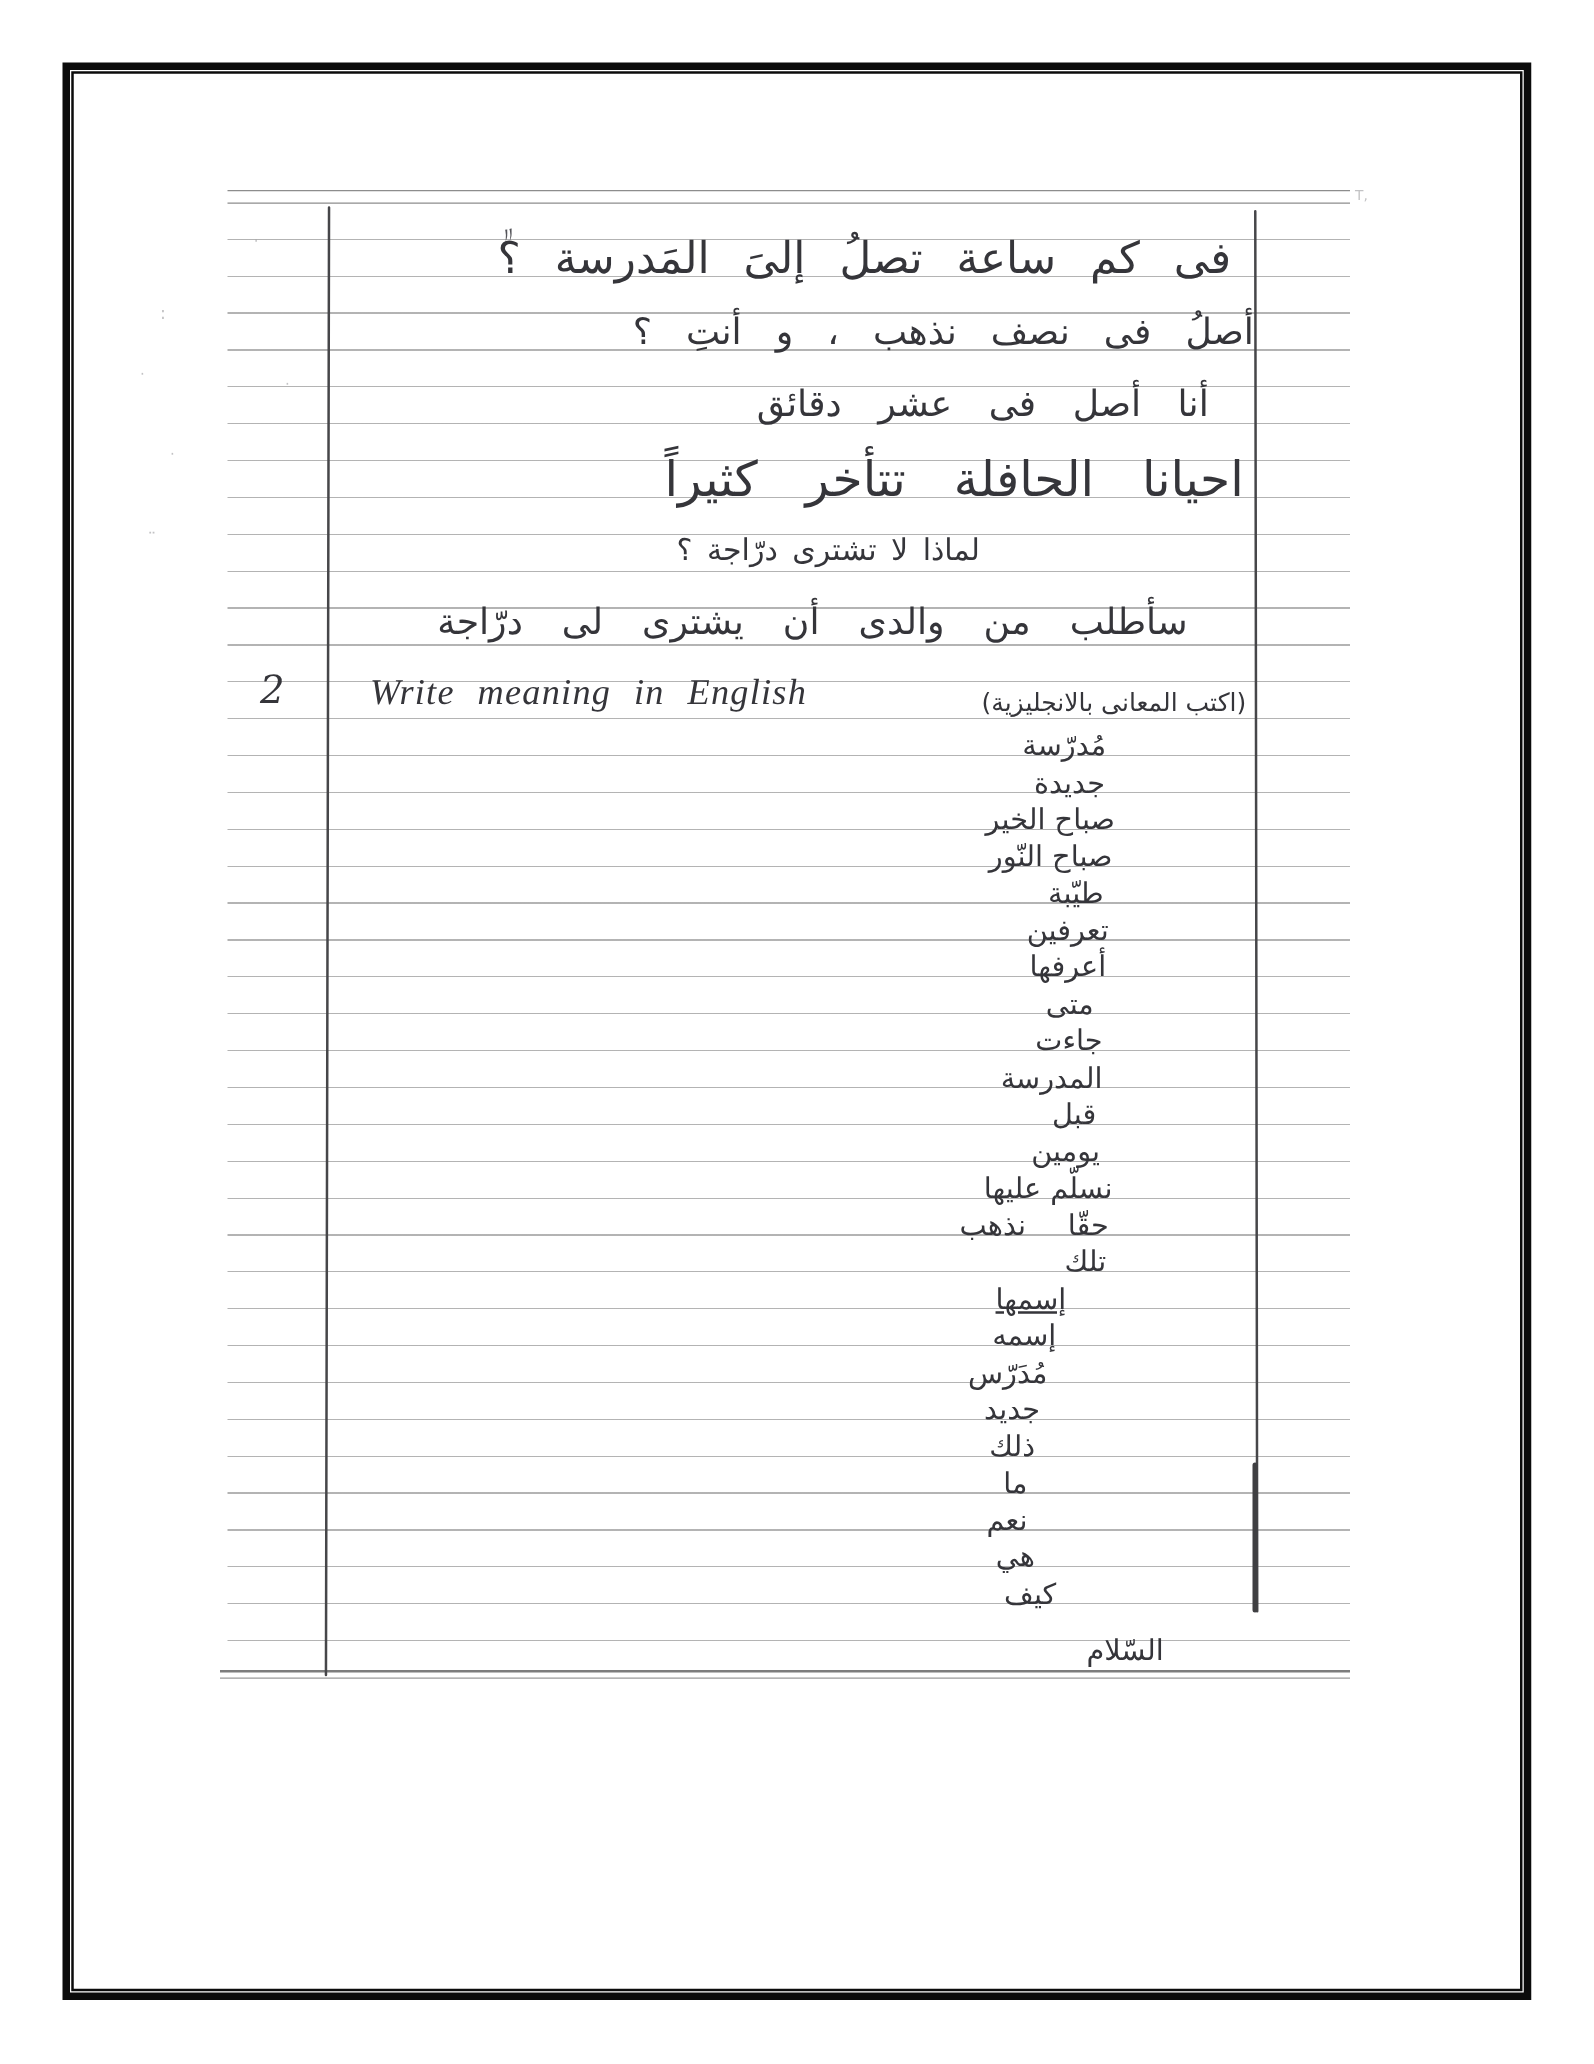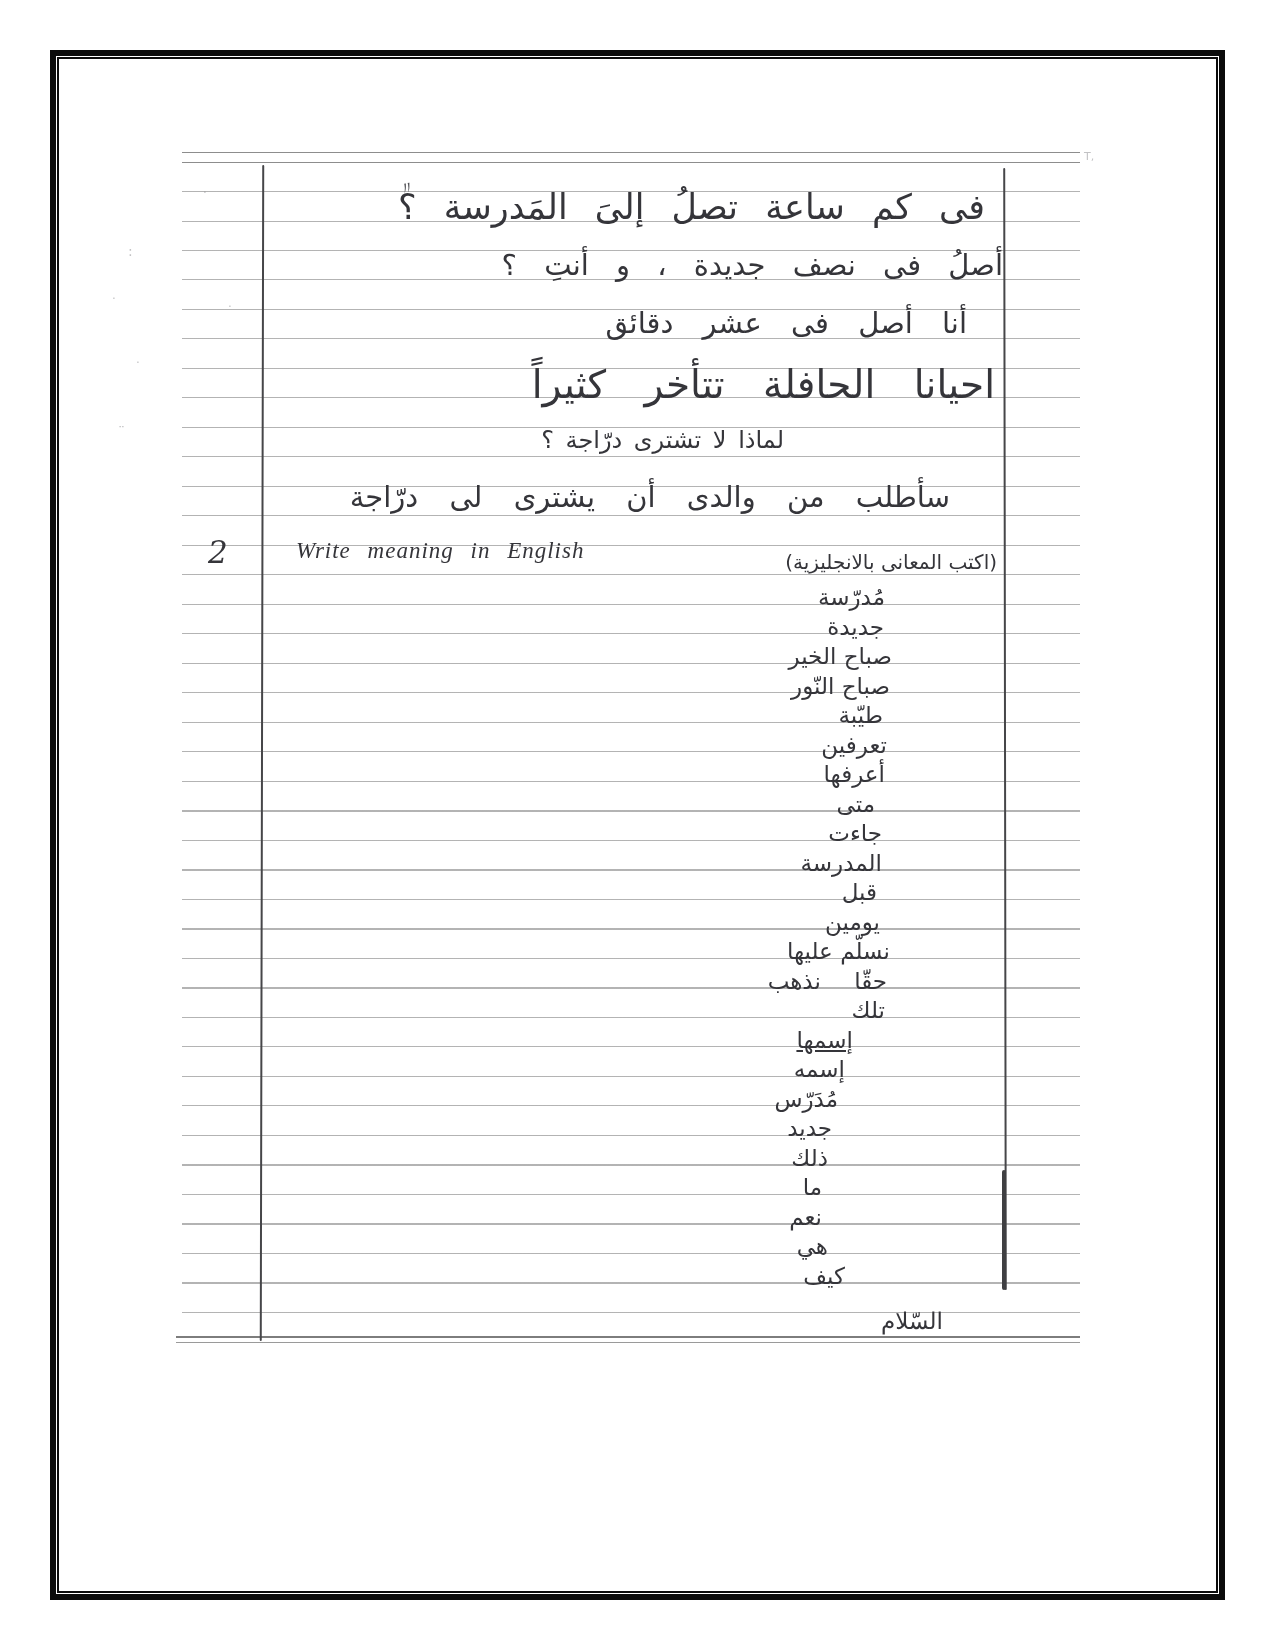--- a/index.html
+++ b/index.html
@@ -56,40 +56,40 @@
   .s3{top:306px;right:308px;font-size:29px;word-spacing:20px;}
   .s4{top:362px;right:280px;font-size:39px;word-spacing:26px;}
   .s5{top:426px;right:491px;font-size:24px;word-spacing:4px;}
   .s6{top:480px;right:325px;font-size:29px;word-spacing:22px;}
   .ditto{position:absolute;left:398px;top:176px;font-size:18px;color:#55555a;transform:rotate(-12deg);}
   .qnum{
     position:absolute;left:208px;top:534px;font-size:31px;color:#35353a;
     font-family:"DejaVu Serif",serif;font-style:italic;
   }
   .eng{
-    position:absolute;left:296px;top:538px;font-size:23px;color:#35353a;
+    position:absolute;left:296px;top:538px;font-size:29px;color:#35353a;
     font-family:"Liberation Serif",serif;font-style:italic;
     letter-spacing:1px;word-spacing:10px;white-space:nowrap;
   }
   .note{top:550px;right:278px;font-size:20px;}
   .w{font-size:23px;}
   
   .w1 {top:584px; right:390px;} .w2 {top:614px; right:391px;}
   .w3 {top:643px; right:383px;} .w4 {top:673px; right:385px;}
   .w5 {top:702px; right:392px;} .w6 {top:732px; right:388px;}
   .w7 {top:761px; right:390px;} .w8 {top:791px; right:400px;}
   .w9 {top:820px; right:393px;} .w10{top:850px; right:393px;}
   .w11{top:879px; right:398px;} .w12{top:909px; right:395px;}
   .w13{top:938px; right:385px;} .w14{top:968px; right:388px;word-spacing:26px;}
   .w15{top:997px; right:390px;} .w16{top:1027px;right:422px;text-decoration:underline;}
   .w17{top:1056px;right:430px;} .w18{top:1086px;right:437px;}
   .w19{top:1115px;right:443px;} .w20{top:1145px;right:447px;}
   .w21{top:1174px;right:453px;} .w22{top:1204px;right:453px;}
   .w23{top:1233px;right:447px;} .w24{top:1263px;right:430px;}
-  .w25{top:1308px;right:332px;font-family:Liberation Serif, serif;}
+  .w25{top:1308px;right:344px;}
   
   .speck{position:absolute;color:#7a7a7e;opacity:.45;font-size:12px;}
   .sp1{left:203px;top:186px;}
   .sp2{left:128px;top:243px;font-size:14px;}
   .sp3{left:112px;top:292px;}
   .sp4{left:136px;top:356px;}
   .sp5{left:118px;top:424px;font-size:14px;}
   .sp6{left:1084px;top:150px;font-size:11px;}
   .sp7{left:228px;top:300px;}
 </style>
@@ -102,21 +102,21 @@
   <div class="rule-thin rule-top-a"></div>
   <div class="rule-thin rule-top-b"></div>
   <div class="rule-thin rule-bot-a"></div>
   <div class="rule-thin rule-bot-b"></div>
   <div class="margin-line"></div>
   <div class="right-line"></div>
   <div class="right-line-thick"></div>
 
   <div class="hw s1">فى كم ساعة تصلُ إلىَ المَدرسة ؟</div>
   <div class="ditto">〃</div>
-  <div class="hw s2">أصلُ فى نصف جديدة ، و أنتِ ؟</div>
+  <div class="hw s2">أصلُ فى نصف نذهب ، و أنتِ ؟</div>
   <div class="hw s3">أنا أصل فى عشر دقائق</div>
   <div class="hw s4">احيانا الحافلة تتأخر كثيراً</div>
   <div class="hw s5">لماذا لا تشترى درّاجة ؟</div>
   <div class="hw s6">سأطلب من والدى أن يشترى لى درّاجة</div>
 
   <div class="qnum">2</div>
   <div class="eng">Write meaning in English</div>
   <div class="hw note">(اكتب المعانى بالانجليزية)</div>
 
   <div class="hw w w1">مُدرّسة</div>

